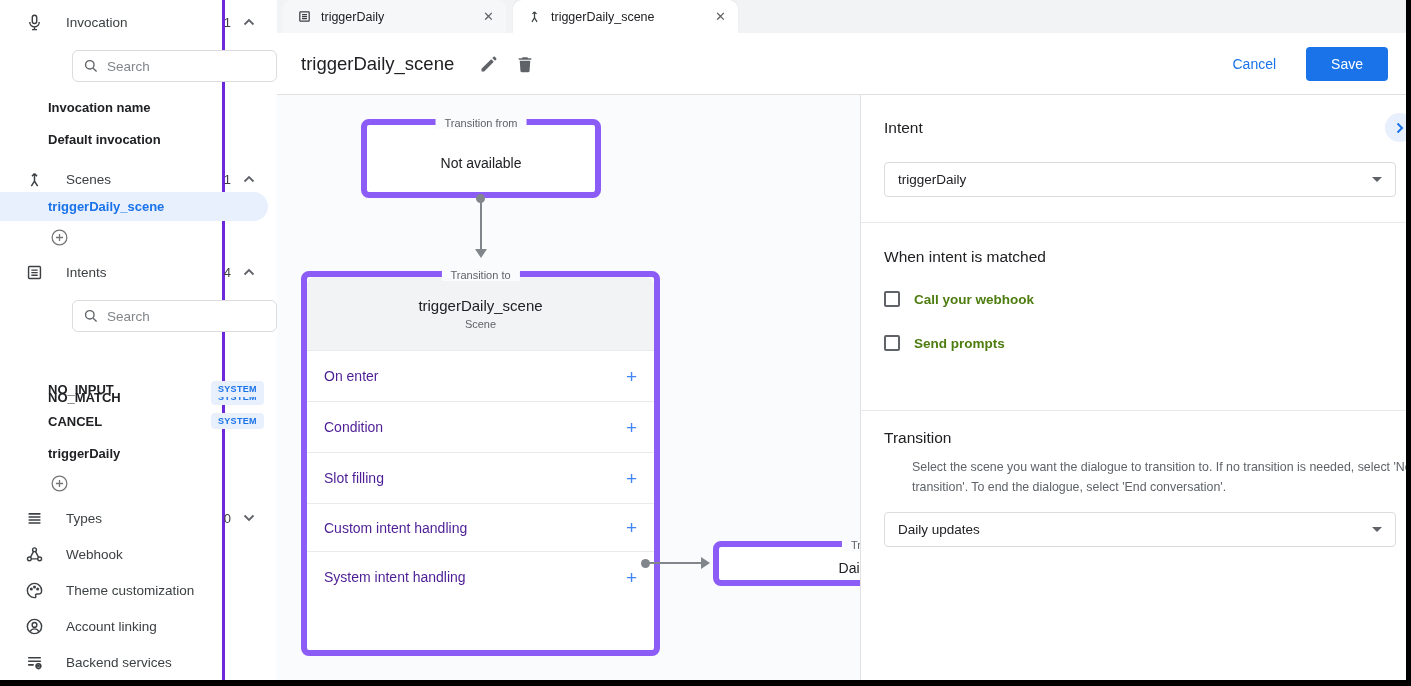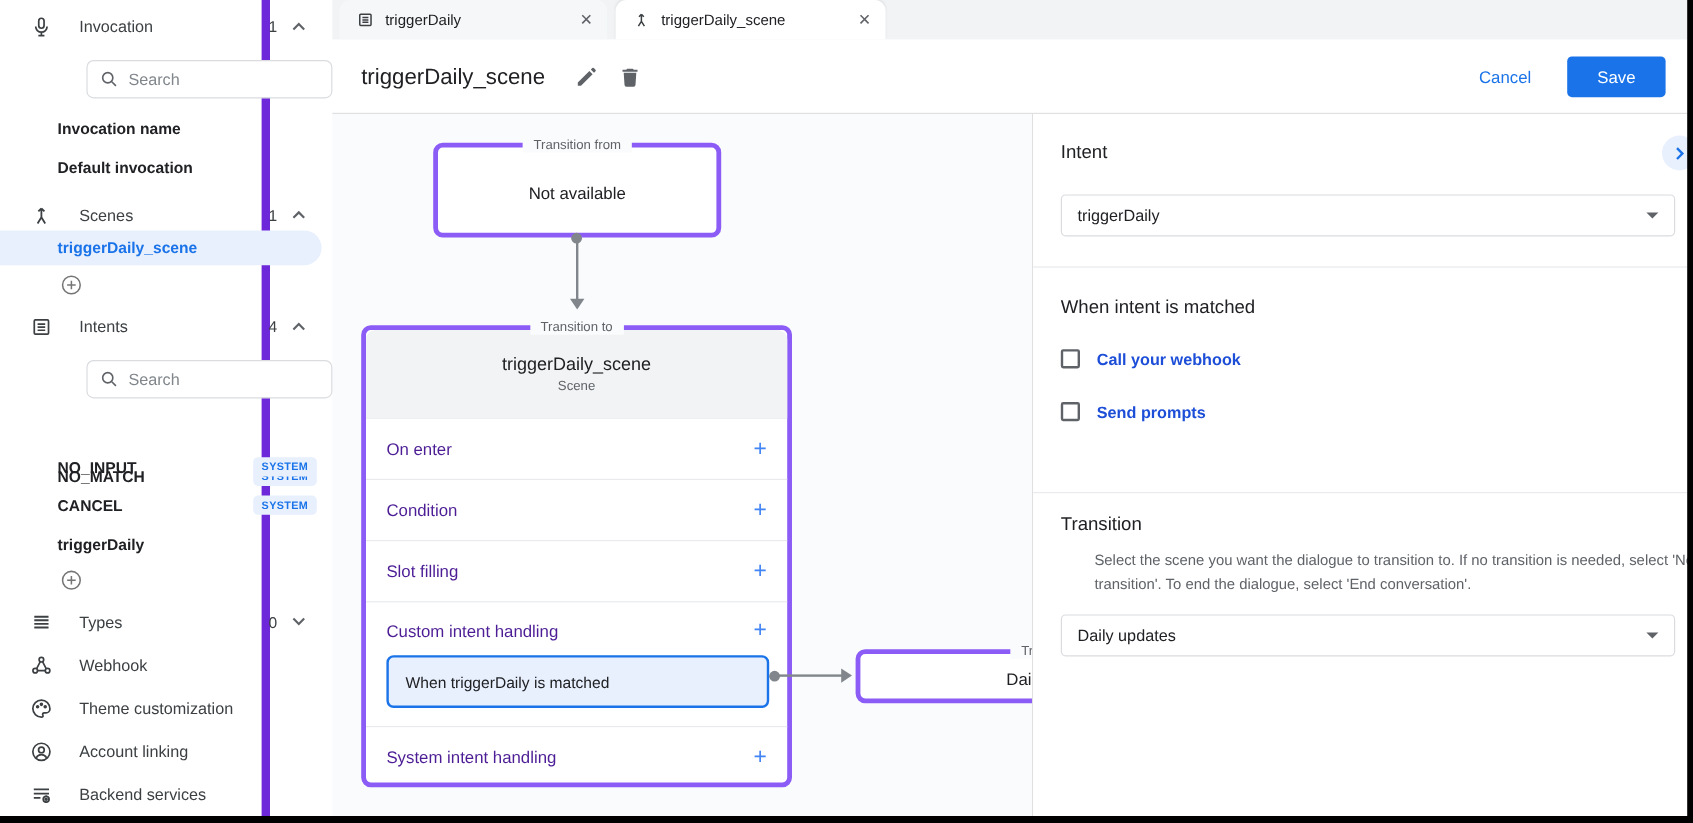--- a/index.html
+++ b/index.html
@@ -8,21 +8,21 @@
     font-family: "Liberation Sans", sans-serif;
     color:#202124; background:#fff; position:relative; overflow:hidden;
   }
   svg { display:block; }
 
   
   .edge-right { position:absolute; top:0; right:0; width:5px; height:686px; background:#000; z-index:60; }
   .edge-bottom { position:absolute; left:0; bottom:0; width:1411px; height:6px; background:#000; z-index:60; }
 
   
-  .sidebar { position:absolute; left:0; top:0; width:225px; height:680px; background:#fff; border-right:7px solid #6d28d9; z-index:5; }
+  .sidebar { position:absolute; left:0; top:0; width:225px; height:680px; background:#fff; border-right:3px solid #6d28d9; z-index:5; }
   .nav-head { position:absolute; left:0; width:277px; height:26px; display:flex; align-items:center; padding:0 22px 0 25px; }
   .nav-head .ic { width:19px; height:19px; margin-right:22px; flex:none; }
   .nav-head .lbl { font-size:13.5px; color:#3c4043; flex:1; }
   .nav-head .cnt { font-size:13px; color:#3c4043; margin-right:12px; }
   .searchbox { position:absolute; left:46px; width:205px; height:32px; border:1px solid #dadce0; border-radius:6px; background:#fff; display:flex; align-items:center; padding:0 10px;margin-left:26px; }
   .searchbox input { border:none; outline:none; font-size:13.5px; color:#202124; width:100%; margin-left:8px; font-family:"Liberation Sans",sans-serif; }
   .searchbox input::placeholder { color:#80868b; }
   .side-item { position:absolute; left:48px; height:20px; display:flex; align-items:center; font-size:13px; font-weight:bold; color:#202124; }
   .side-item .badge { position:absolute; left:163px; background:#e8f0fe; color:#1a73e8; font-size:9px; font-weight:bold; letter-spacing:.3px; padding:3px 7px; border-radius:4px; }
   .sel-pill { position:absolute; left:0; width:268px; height:29px; background:#e8f0fe; border-radius:0 16px 16px 0; display:flex; align-items:center; padding-left:48px; font-size:13px; font-weight:bold; color:#1a73e8; }
@@ -41,21 +41,21 @@
   .tab.active { background:#fff; width:225px; box-shadow:0 -1px 2px rgba(0,0,0,.06); }
 
   .titlebar { position:absolute; left:0; top:33px; width:1129px; height:62px; background:#fff; border-bottom:1px solid #e0e0e0; display:flex; align-items:center; padding:0 18px 0 24px; }
   .page-title { font-size:18.5px; color:#202124; }
   .tool-ic { width:20px; height:20px; color:#5f6368; cursor:pointer; }
   .cancel-link { margin-left:auto; font-size:14px; color:#1a73e8; cursor:pointer; margin-right:30px; }
   .save-btn { background:#1a73e8; color:#fff; font-size:14px; border:none; border-radius:4px; padding:9px 25px; cursor:pointer; font-family:"Liberation Sans",sans-serif; }
 
   
   .canvas { position:absolute; left:0; top:95px; width:584px; height:585px; background:#fafbfc; overflow:hidden; border-right:1px solid #e0e0e0; }
-  .fieldbox { position:absolute; border:4px solid #8b5cf6; border-radius:8px; background:#fff; }
+  .fieldbox { position:absolute; border:6px solid #8b5cf6; border-radius:8px; background:#fff; }
   .legend { position:absolute; top:-8px; left:50%; transform:translateX(-50%); background:#fafbfc; padding:0 9px; font-size:11px; color:#5f6368; white-space:nowrap; }
   .tf-box { left:84px; top:24px; width:240px; height:79px; }
   .tf-text { position:absolute; left:0; top:30px; width:100%; text-align:center; font-size:14px; color:#202124; }
 
   .dot { position:absolute; width:9px; height:9px; border-radius:50%; background:#80868b; }
   .vline { position:absolute; width:2px; background:#80868b; }
   .hline { position:absolute; height:2px; background:#80868b; }
   .arr-down { position:absolute; width:0; height:0; border-left:6px solid transparent; border-right:6px solid transparent; border-top:9px solid #80868b; }
   .arr-right { position:absolute; width:0; height:0; border-top:6px solid transparent; border-bottom:6px solid transparent; border-left:9px solid #80868b; }
 
@@ -75,21 +75,21 @@
   
   .panel { position:absolute; left:584px; top:95px; width:545px; height:585px; background:#fff; }
   .panel-h { position:absolute; left:23px; font-size:15.5px; color:#202124; }
   .collapse-btn { position:absolute; left:524px; top:18px; width:29px; height:29px; border-radius:50%; background:#e8f0fe; display:flex; align-items:center; justify-content:center; cursor:pointer; }
   .select { position:absolute; left:23px; width:512px; height:35px; border:1px solid #dadce0; border-radius:4px; background:#fff; display:flex; align-items:center; justify-content:space-between; padding:0 13px; cursor:pointer; }
   .select .val { font-size:13.5px; color:#202124; }
   .caret { width:0; height:0; border-left:5px solid transparent; border-right:5px solid transparent; border-top:5px solid #5f6368; }
   .pdivider { position:absolute; left:0; width:545px; height:1px; background:#e8eaed; }
   .cb-row { position:absolute; left:23px; display:flex; align-items:center; cursor:pointer; }
   .cb { width:16px; height:16px; border:2px solid #5f6368; border-radius:2px; background:#fff; flex:none; }
-  .cb-lbl { margin-left:14px; font-size:13.5px; font-weight:bold; color:#1d4ed8; }
+  .cb-lbl { margin-left:14px; font-size:13.5px; font-weight:bold; color:#4d7c0f; }
   .pdesc { position:absolute; left:23px; width:516px; font-size:12.4px; line-height:1.6; color:#5f6368;margin-left:28px; }
 </style>
 </head>
 <body>
 
 <div class="sidebar">
 
   <div class="nav-head" style="top:9px;">
     <span class="ic">
       <svg viewBox="0 0 24 24" fill="none" stroke="#3c4043" stroke-width="1.8">
@@ -332,23 +332,20 @@
         <div class="srow-head">
           <span class="rl">Slot filling</span>
           <span class="plus-glyph">+</span>
         </div>
       </div>
       <div class="srow">
         <div class="srow-head" style="height:47px;">
           <span class="rl">Custom intent handling</span>
           <span class="plus-glyph">+</span>
         </div>
-        <div class="handler-box">
-          <span>When triggerDaily is matched</span>
-        </div>
       </div>
       <div class="srow">
         <div class="srow-head">
           <span class="rl">System intent handling</span>
           <span class="plus-glyph">+</span>
         </div>
       </div>
     </div>
 
     <div class="dot" style="left:364px; top:464px;"></div>

